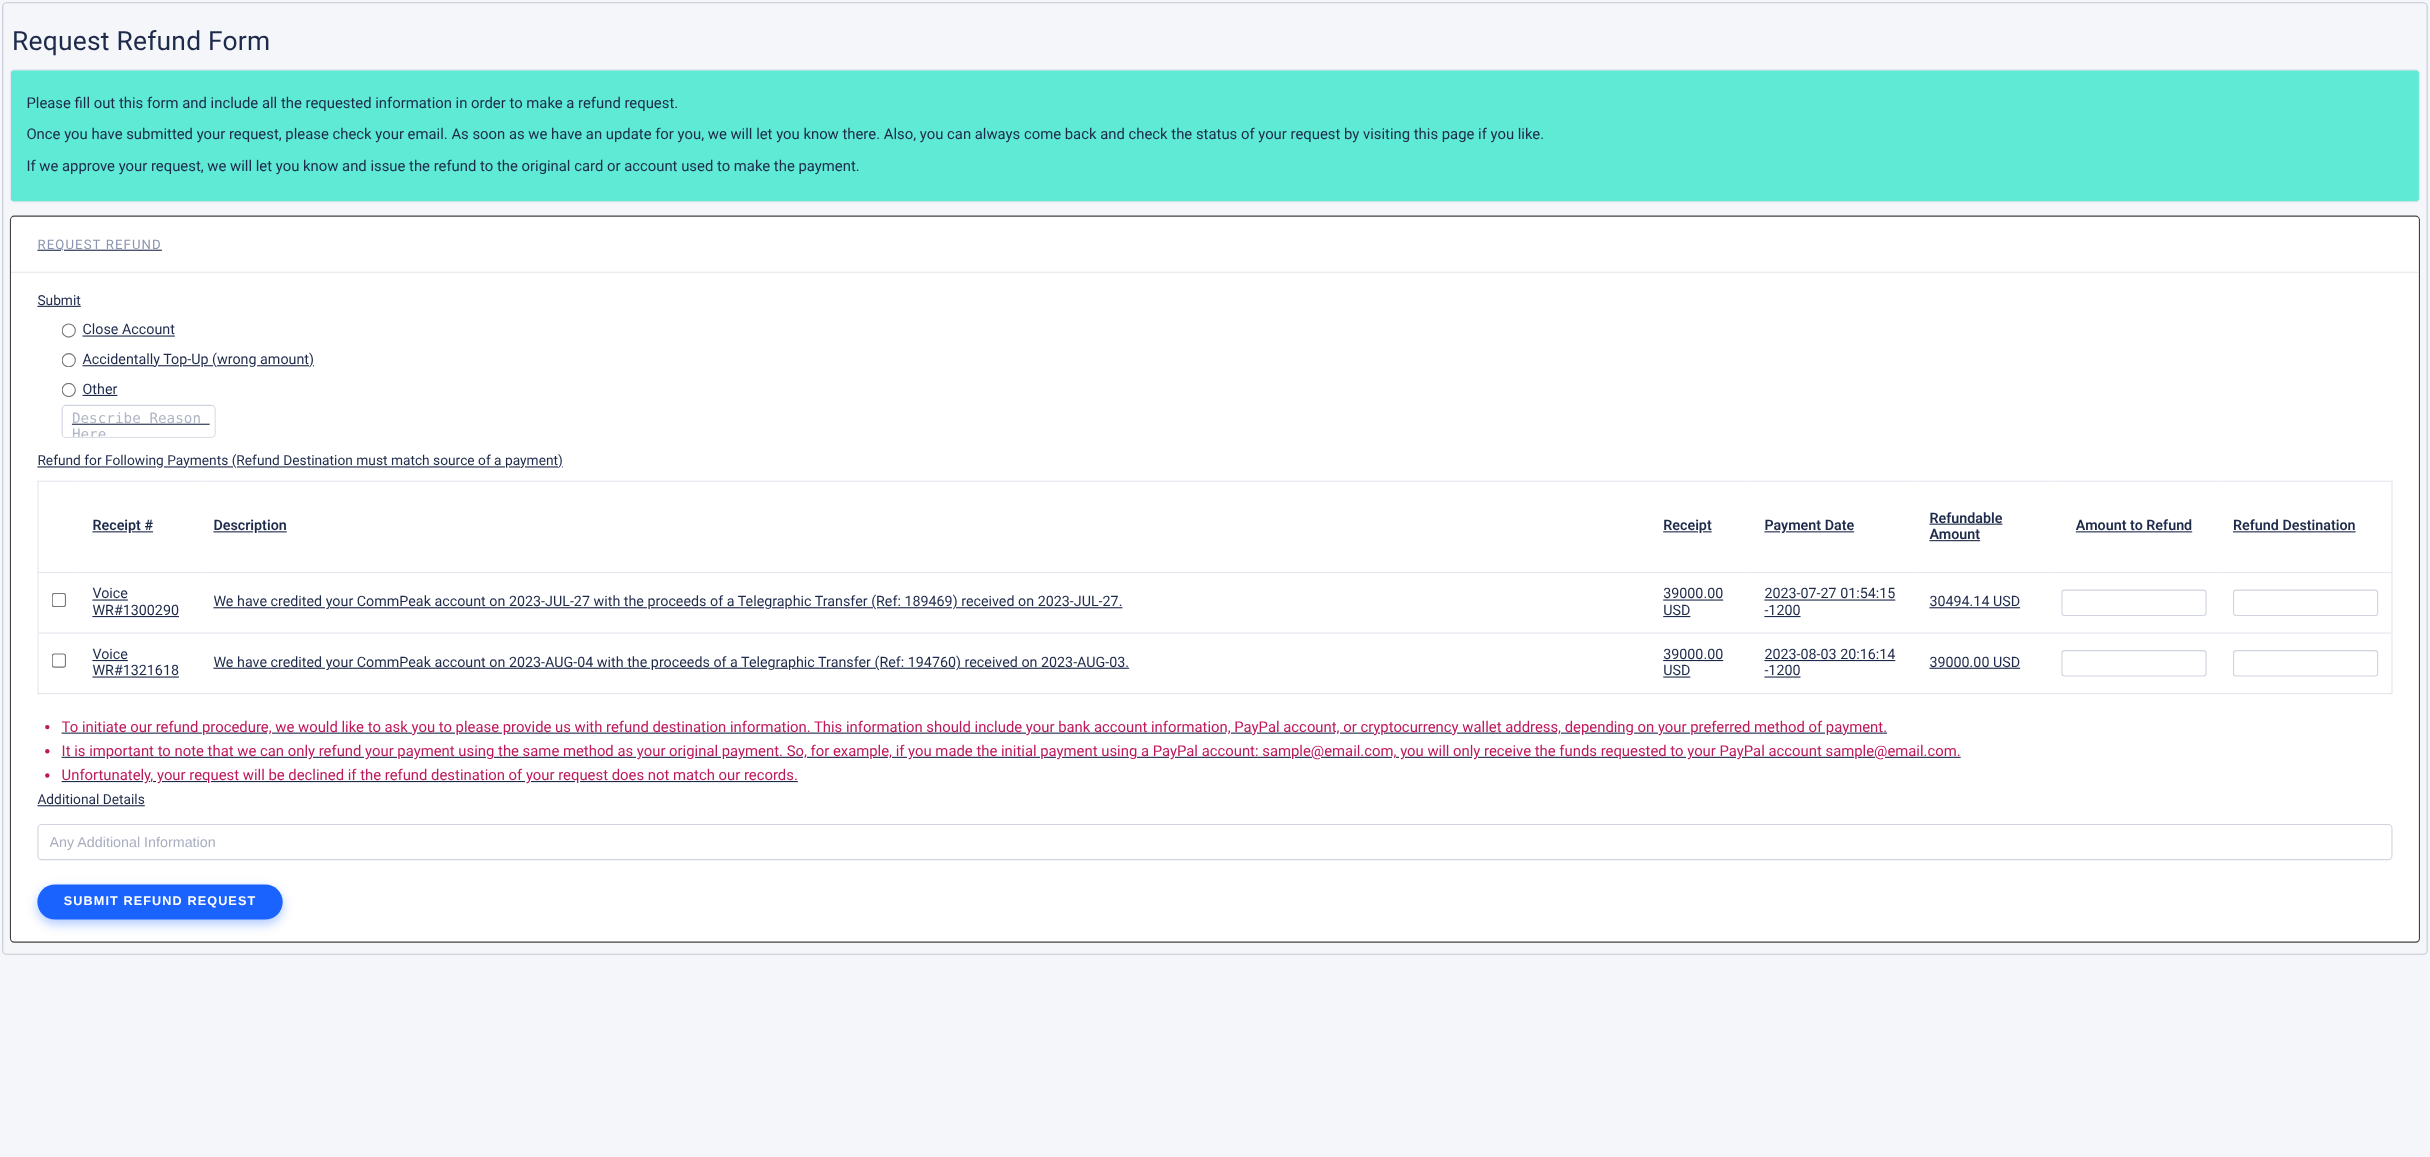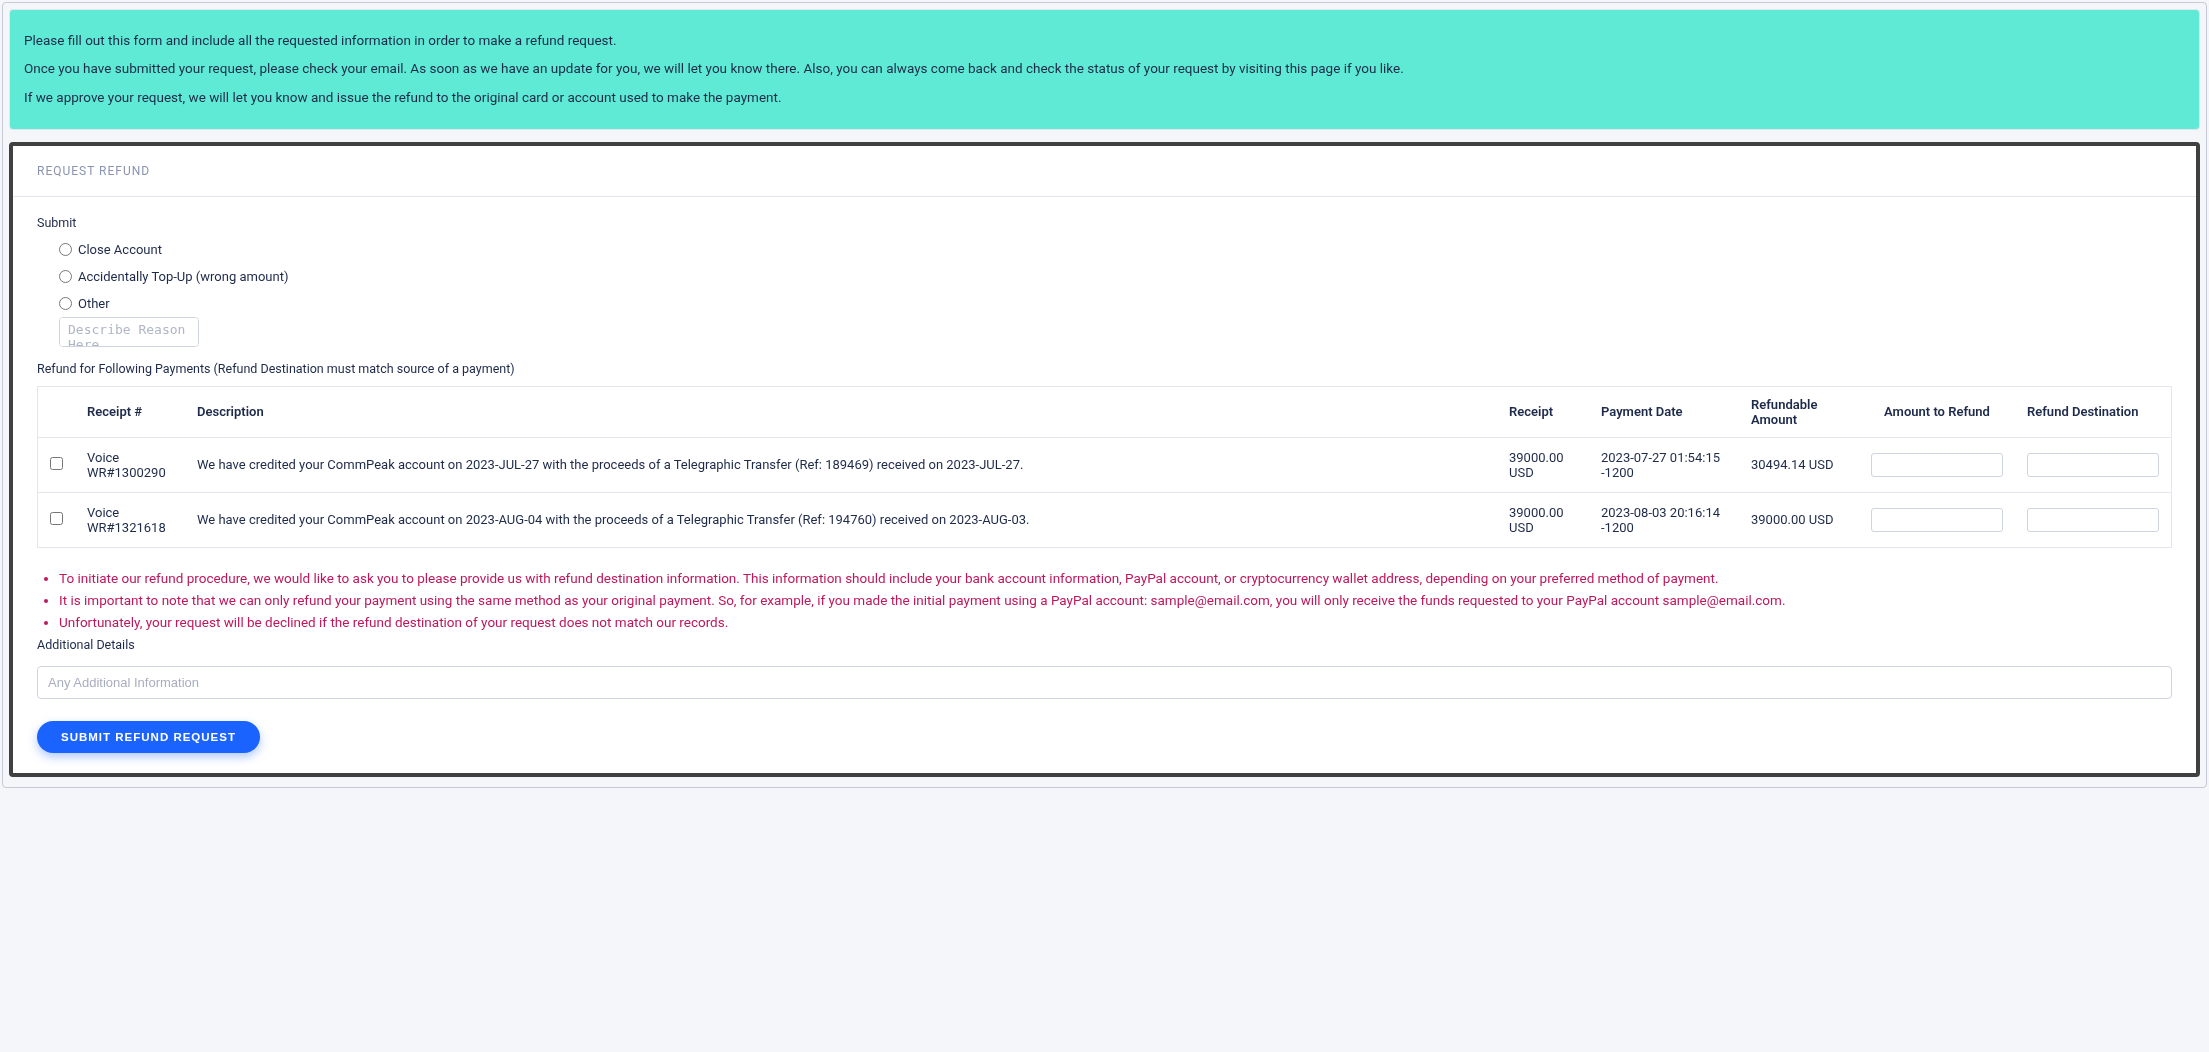--- a/index.html
+++ b/index.html
@@ -30,23 +30,24 @@
   margin-bottom: 12px;
 }
 .info-card p {
   font-size: 13.5px;
   color: #1e2a4a;
   line-height: 1.5;
   margin: 8px 0;
 }
 .form-card {
   background: #fff;
-  border: 4px solid #404040;
+  border: 1px solid #404040;
   border-radius: 4px;
   padding: 0;
+  text-decoration: underline;
 }
 .form-card-header {
   padding: 18px 24px;
   font-size: 12px;
   letter-spacing: 1px;
   color: #8a94b0;
   text-transform: uppercase;
   border-bottom: 1px solid #e3e6ed;
 }
 .form-card-body {
@@ -93,21 +94,21 @@
 table {
   width: 100%;
   border-collapse: collapse;
   font-size: 13px;
   border: 1px solid #e3e6ed;
 }
 table th {
   text-align: left;
   font-weight: 600;
   color: #1e2a4a;
-  padding: 10px 12px;
+  padding: 26px 12px;
   border-bottom: 1px solid #e3e6ed;
   font-size: 13px;
   background: #fff;
 }
 table td {
   padding: 12px 12px;
   border-bottom: 1px solid #e3e6ed;
   color: #1e2a4a;
   vertical-align: middle;
 }
@@ -159,20 +160,21 @@
   cursor: pointer;
   box-shadow: 0 4px 10px rgba(27,99,255,0.35);
 }
 input[type=checkbox] { cursor: pointer; }
 </style>
 </head>
 <body>
 
 <div class="outer">
 
+  <h1 class="page-title">Request Refund Form</h1>
 
   <div class="info-card">
     <p>Please fill out this form and include all the requested information in order to make a refund request.</p>
     <p>Once you have submitted your request, please check your email. As soon as we have an update for you, we will let you know there. Also, you can always come back and check the status of your request by visiting this page if you like.</p>
     <p>If we approve your request, we will let you know and issue the refund to the original card or account used to make the payment.</p>
   </div>
 
   <div class="form-card">
     <div class="form-card-header">Request Refund</div>
 

